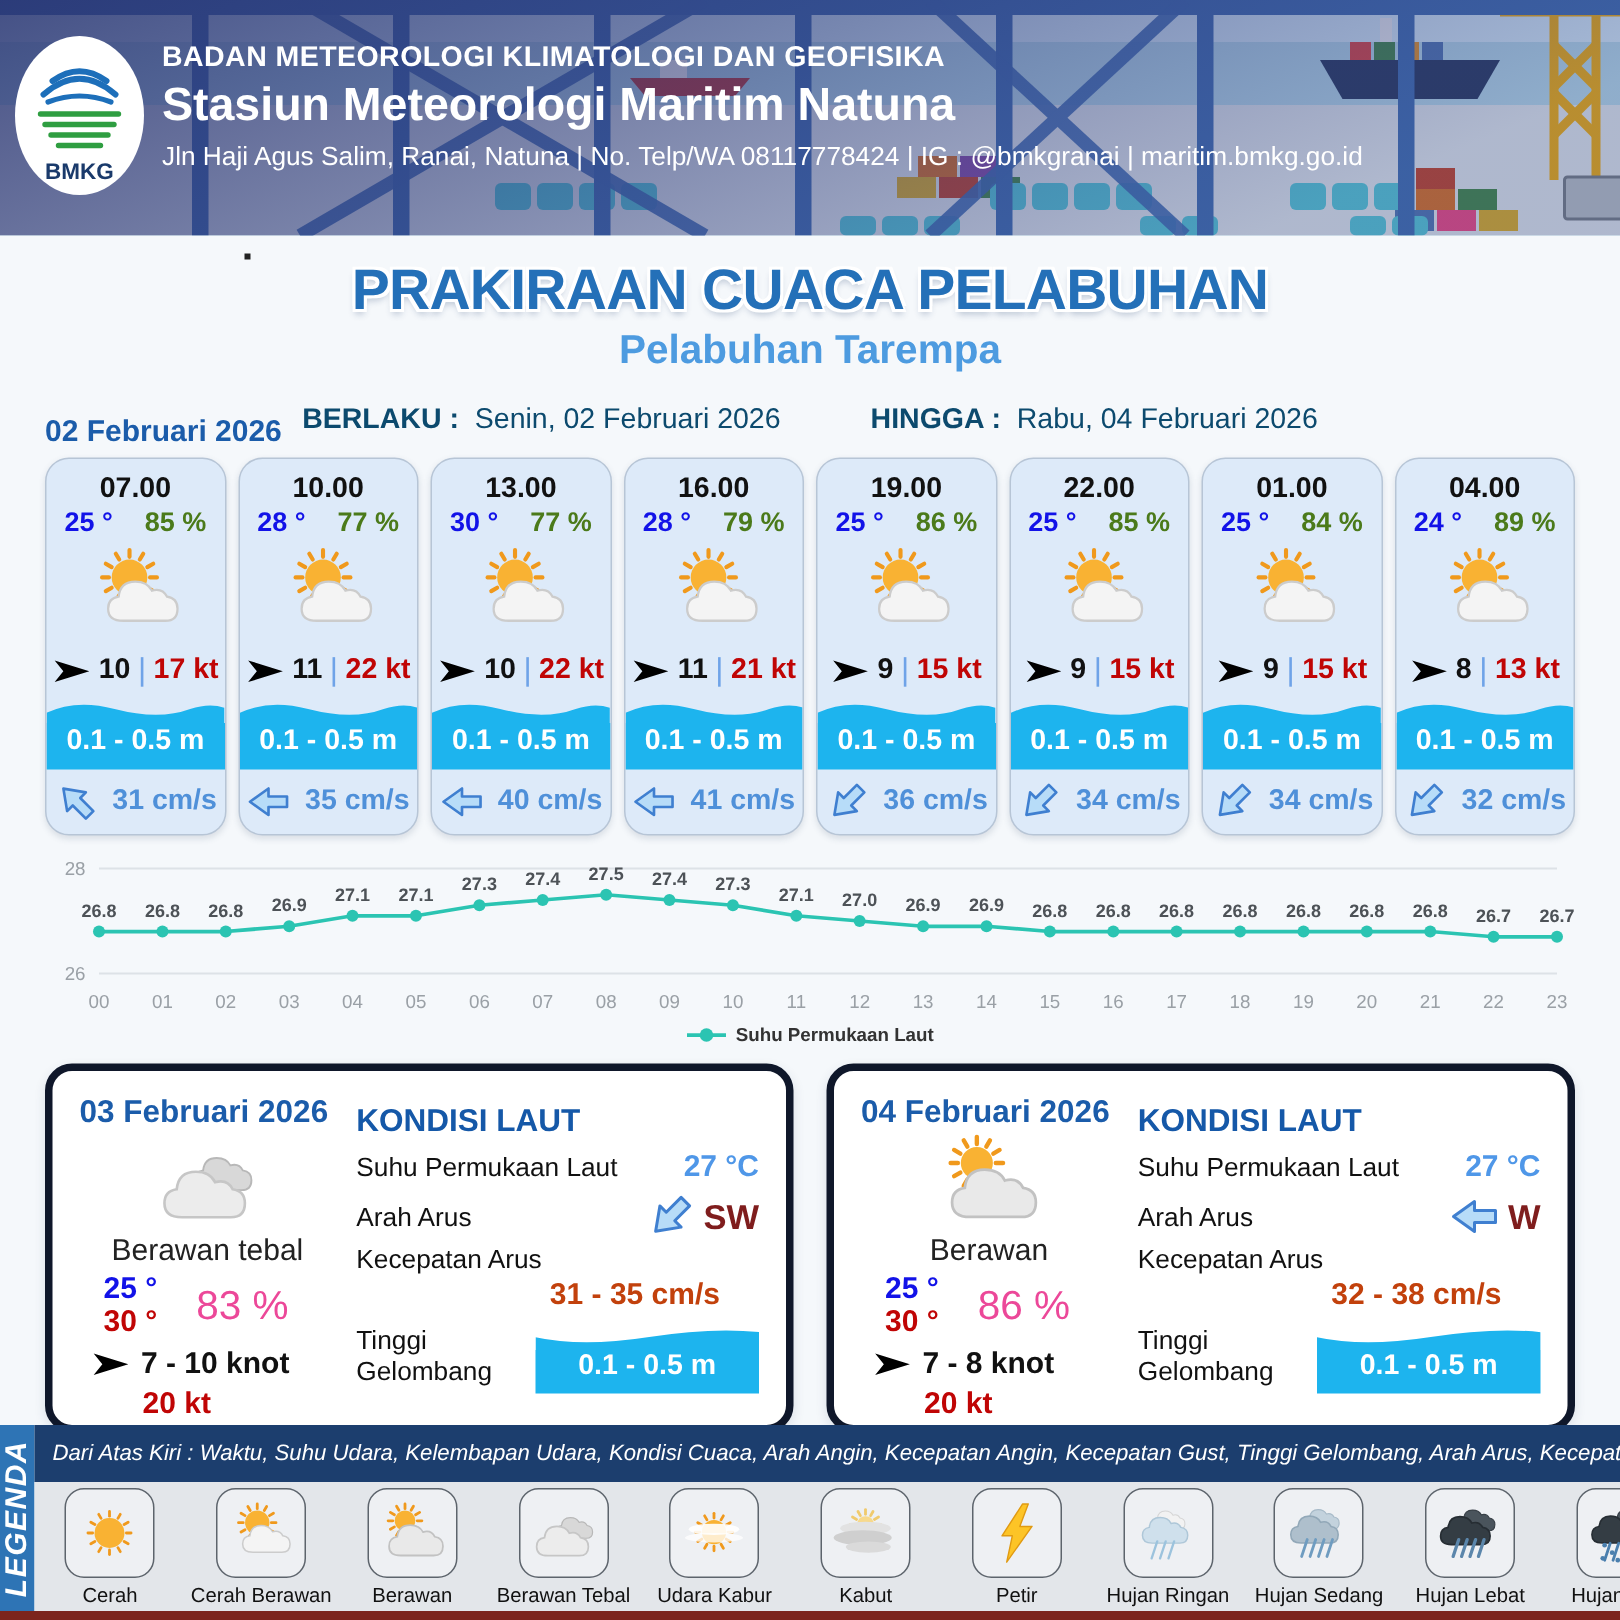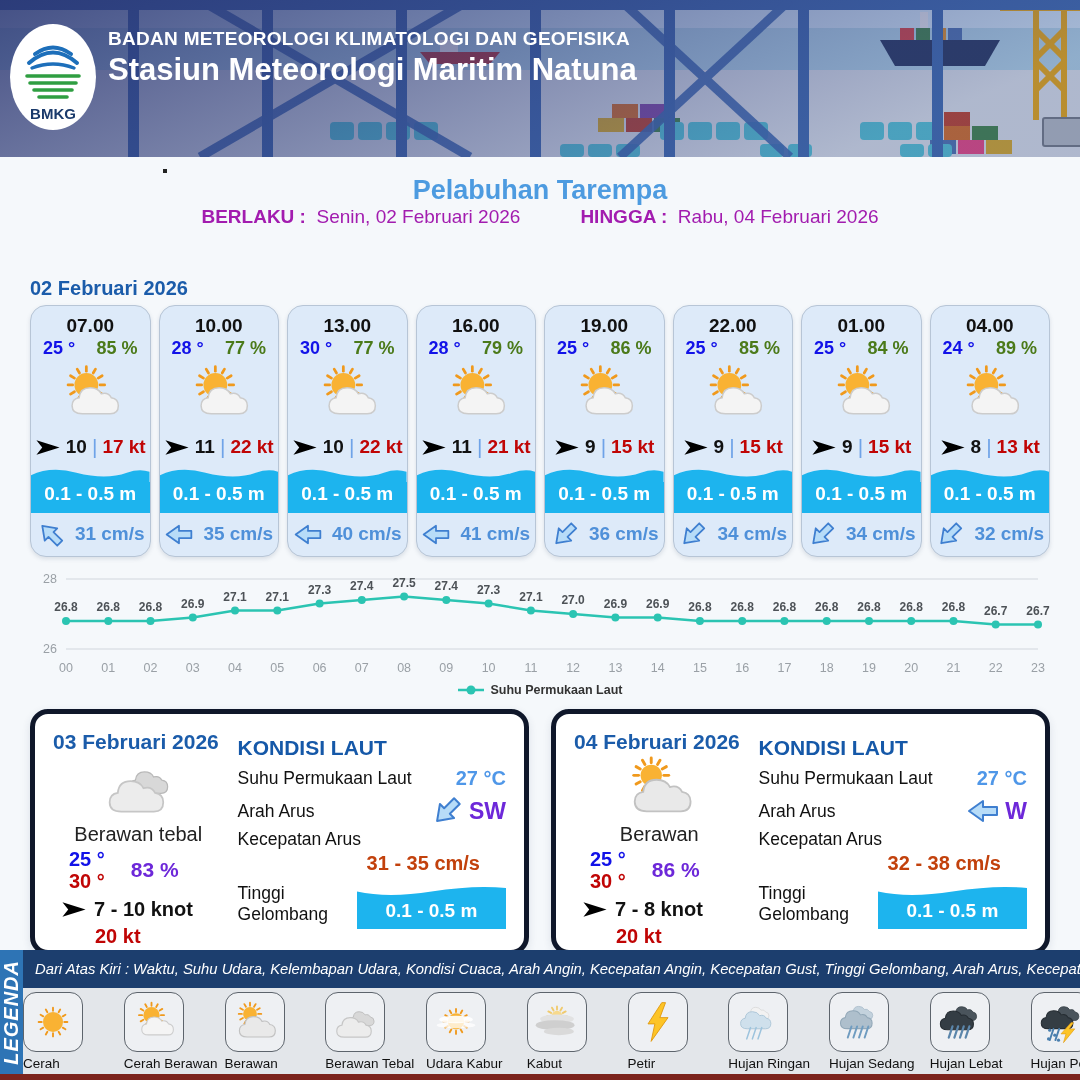--- a/index.html
+++ b/index.html
@@ -13,21 +13,21 @@
   .h-org { font-size:19px; font-weight:bold; letter-spacing:.3px; }
   .h-station { font-size:31px; font-weight:bold; margin-top:2px; }
   .h-contact { font-size:17.5px; margin-top:6px; }
 
   
   .title-block { text-align:center; padding-top:16px; position:relative; height:118px; }
   .stray-dot { position:absolute; left:163px; top:12px; width:4px; height:4px; background:#222; }
   .main-title { font-size:38px; font-weight:800; letter-spacing:-.5px; color:#2470b8;
     text-shadow:-2px -2px 0 #fff, 2px -2px 0 #fff, -2px 2px 0 #fff, 2px 2px 0 #fff, 0 3px 5px rgba(30,60,110,.3); }
   .sub-title { font-size:27px; font-weight:bold; color:#4d9be0; margin-top:2px; }
-  .validity { display:flex; justify-content:center; gap:60px; margin-top:0; font-size:19px; color:#a21caf; }
+  .validity { display:flex; justify-content:center; gap:60px; margin-top:20px; font-size:19px; color:#0c4a6e; }
   .validity b { font-weight:bold; }
 
   
   .date-label { margin:2px 0 4px 30px; font-size:20px; font-weight:bold; color:#1b5caa; height:24px; }
   .cards-row { display:flex; gap:8px; margin:0 30px; }
   .wcard { flex:1; height:252px; background:#ddeaf9; border:1px solid #b7c5d6; border-radius:16px;
     display:flex; flex-direction:column; overflow:hidden; box-shadow:0 2px 4px rgba(60,80,110,.15); }
   .wc-time { margin-top:9px; text-align:center; font-size:19px; font-weight:bold; color:#111; }
   .wc-th { display:flex; justify-content:space-between; padding:1px 12px 0; font-size:18px; font-weight:bold; }
   .wc-temp { color:#1212e8; }
@@ -62,44 +62,44 @@
     box-shadow:0 3px 8px rgba(40,60,90,.12); padding:16px 18px; display:flex; }
   .dc-left { width:43%; display:flex; flex-direction:column; }
   .dc-date { font-size:21px; font-weight:bold; color:#1b5caa; }
   .dc-icon { height:72px; display:flex; justify-content:center; align-items:center; }
   .dc-icon svg { width:92px; height:68px; }
   .dc-cond { font-size:20px; color:#222; text-align:center; margin-top:1px; }
   .dc-temps { display:flex; align-items:center; gap:26px; margin:2px 0 0 16px; }
   .t-col { display:flex; flex-direction:column; line-height:1.1; }
   .t-min { font-size:20px; font-weight:bold; color:#1212e8; }
   .t-max { font-size:20px; font-weight:bold; color:#c00505; }
-  .dc-hum { font-size:21px; font-weight:bold; color:#6d28d9; }
+  .dc-hum { font-size:27px; font-weight:normal; color:#ec4899; }
   .dc-wind { display:flex; align-items:center; gap:7px; margin:6px 0 0 8px; font-size:20px; font-weight:bold; color:#111; }
   .dc-gust { margin:4px 0 0 42px; font-size:20px; font-weight:bold; color:#c00505; }
   .dc-right { flex:1; padding-left:14px; }
   .sea-title { font-size:21px; font-weight:bold; color:#1558a8; margin-top:6px; }
   .sea-row { display:flex; justify-content:space-between; align-items:center; margin-top:7px; }
   .sea-label { font-size:17.5px; color:#111; }
   .sea-value { font-size:20px; font-weight:bold; color:#4f97e8; }
   .sea-dir { display:flex; align-items:center; gap:5px; }
   .sea-dir .cur-arrow { width:34px; height:28px; }
-  .sea-dir-txt { font-size:23px; font-weight:bold; color:#6d28d9; }
+  .sea-dir-txt { font-size:23px; font-weight:bold; color:#7f1d1d; }
   .sea-speed-row { margin-top:2px; text-align:right; padding-right:26px; font-size:20px; font-weight:bold; color:#c2410c; }
   .sea-wave-row { display:flex; justify-content:space-between; align-items:flex-start; margin-top:8px; }
   .sea-wavebox { width:178px; }
   .sea-wavebox .wave-body { font-size:19px; padding:0 0 7px; }
 
   
   .legend-footer { position:absolute; left:0; bottom:0; width:1080px; height:130px; display:flex; }
   .legend-strip { width:33px; height:124px; background:#2e74b5; display:flex; align-items:center; justify-content:center; }
   .legend-strip span { writing-mode:vertical-rl; transform:rotate(180deg); color:#fff; font-weight:bold; font-style:italic; font-size:20px; letter-spacing:1px; }
   .legend-main { flex:1; display:flex; flex-direction:column; }
   .legend-desc { height:38px; background:#1c3e6e; color:#fff; font-style:italic; font-size:14.8px; line-height:38px; padding-left:12px; white-space:nowrap; overflow:hidden; }
   .legend-icons { height:86px; background:#e3e6ea; display:flex; padding-top:4px; }
-  .legend-item { flex:1; display:flex; flex-direction:column; align-items:flex-start; }
+  .legend-item { flex:1; display:flex; flex-direction:column; align-items:center; }
   .legend-box { width:60px; height:60px; border:1.5px solid #5d646c; border-radius:13px; background:#eef0f3; display:flex; align-items:center; justify-content:center; }
   .legend-box svg { width:50px; height:46px; }
   .legend-label { font-size:13.5px; color:#111; margin-top:4px; text-align:center; }
   .bottom-bar { position:absolute; left:0; bottom:0; width:1080px; height:6px; background:#7c241d; }
 </style>
 </head>
 <body>
 
 <div class="header">
   <svg class="header-art" viewBox="0 0 1080 157" preserveAspectRatio="none" aria-hidden="true">
@@ -253,25 +253,27 @@
       <line x1="20" y1="59" x2="66" y2="59"></line>
       <line x1="24" y1="66" x2="62" y2="66"></line>
       <line x1="29" y1="73" x2="57" y2="73"></line>
     </g>
     <text x="43" y="95" text-anchor="middle" font-size="15" font-weight="bold" fill="#1a3a6b">BMKG</text>
   </svg>
 
   <div class="header-text">
     <div class="h-org">BADAN METEOROLOGI KLIMATOLOGI DAN GEOFISIKA</div>
     <div class="h-station">Stasiun Meteorologi Maritim Natuna</div>
+    <div class="h-contact">Jln Haji Agus Salim, Ranai, Natuna  | No. Telp/WA 08117778424 | IG : @bmkgranai | maritim.bmkg.go.id</div>
   </div>
 </div>
 
 <div class="title-block">
   <div class="stray-dot"></div>
+  <div class="main-title">PRAKIRAAN CUACA PELABUHAN</div>
   <div class="sub-title">Pelabuhan Tarempa</div>
   <div class="validity">
     <div><b>BERLAKU :</b>&nbsp;&nbsp;<span>Senin, 02 Februari 2026</span></div>
     <div><b>HINGGA :</b>&nbsp;&nbsp;<span>Rabu, 04 Februari 2026</span></div>
   </div>
 </div>
 
 <div class="date-label">02 Februari 2026</div>
 
 <div class="cards-row">

